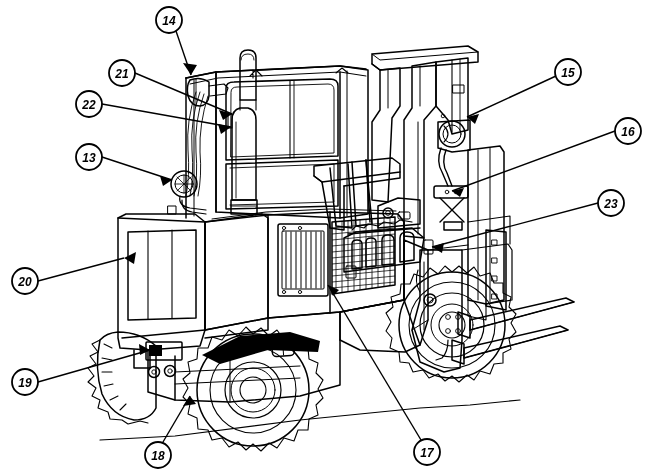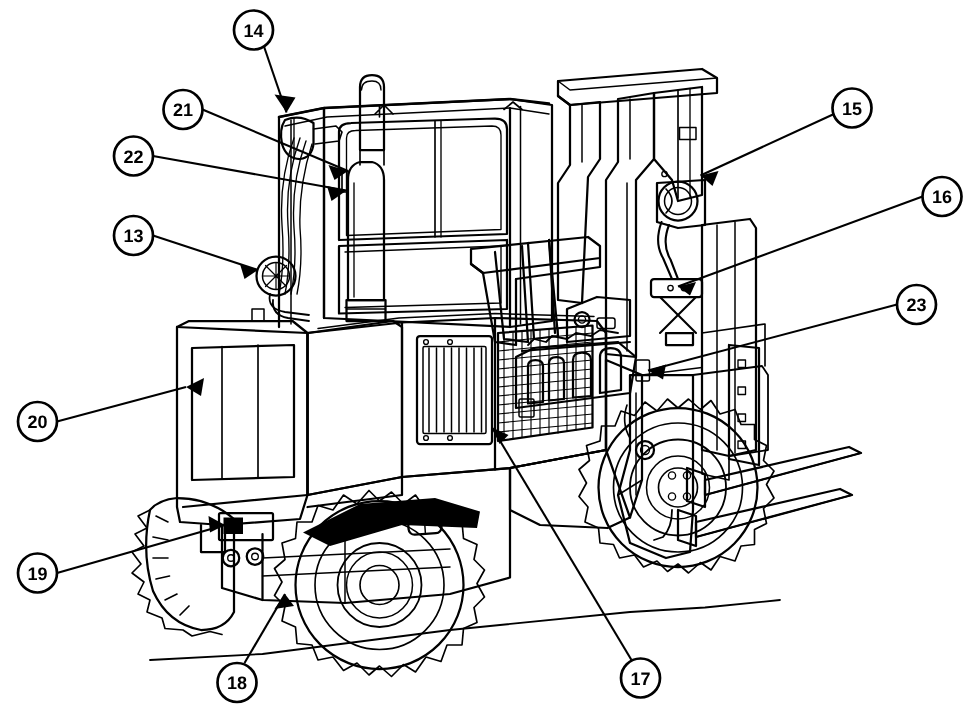--- a/index.html
+++ b/index.html
@@ -1,17 +1,17 @@
 <!DOCTYPE html>
 <html><head>
 <meta charset="utf-8">
 <style>
   html,body{margin:0;padding:0;background:#ffffff;}
   body{width:651px;height:473px;font-family:"Liberation Sans",sans-serif;}
-  #stage{position:relative;width:651px;height:473px;background:#ffffff;overflow:hidden;}
+  #stage{position:relative;width:651px;height:473px;background:#ffffff;overflow:hidden;font-style:italic;}
   #art{position:absolute;left:0;top:0;}
   .cal-num{font-family:"Liberation Sans",sans-serif;font-weight:bold;font-size:12px;fill:#000;}
 </style>
 </head>
 <body>
 
 <div id="stage">
 <svg id="art" width="651" height="473" viewBox="0 0 651 473">
   <rect x="0" y="0" width="651" height="473" fill="#ffffff"></rect>
 

